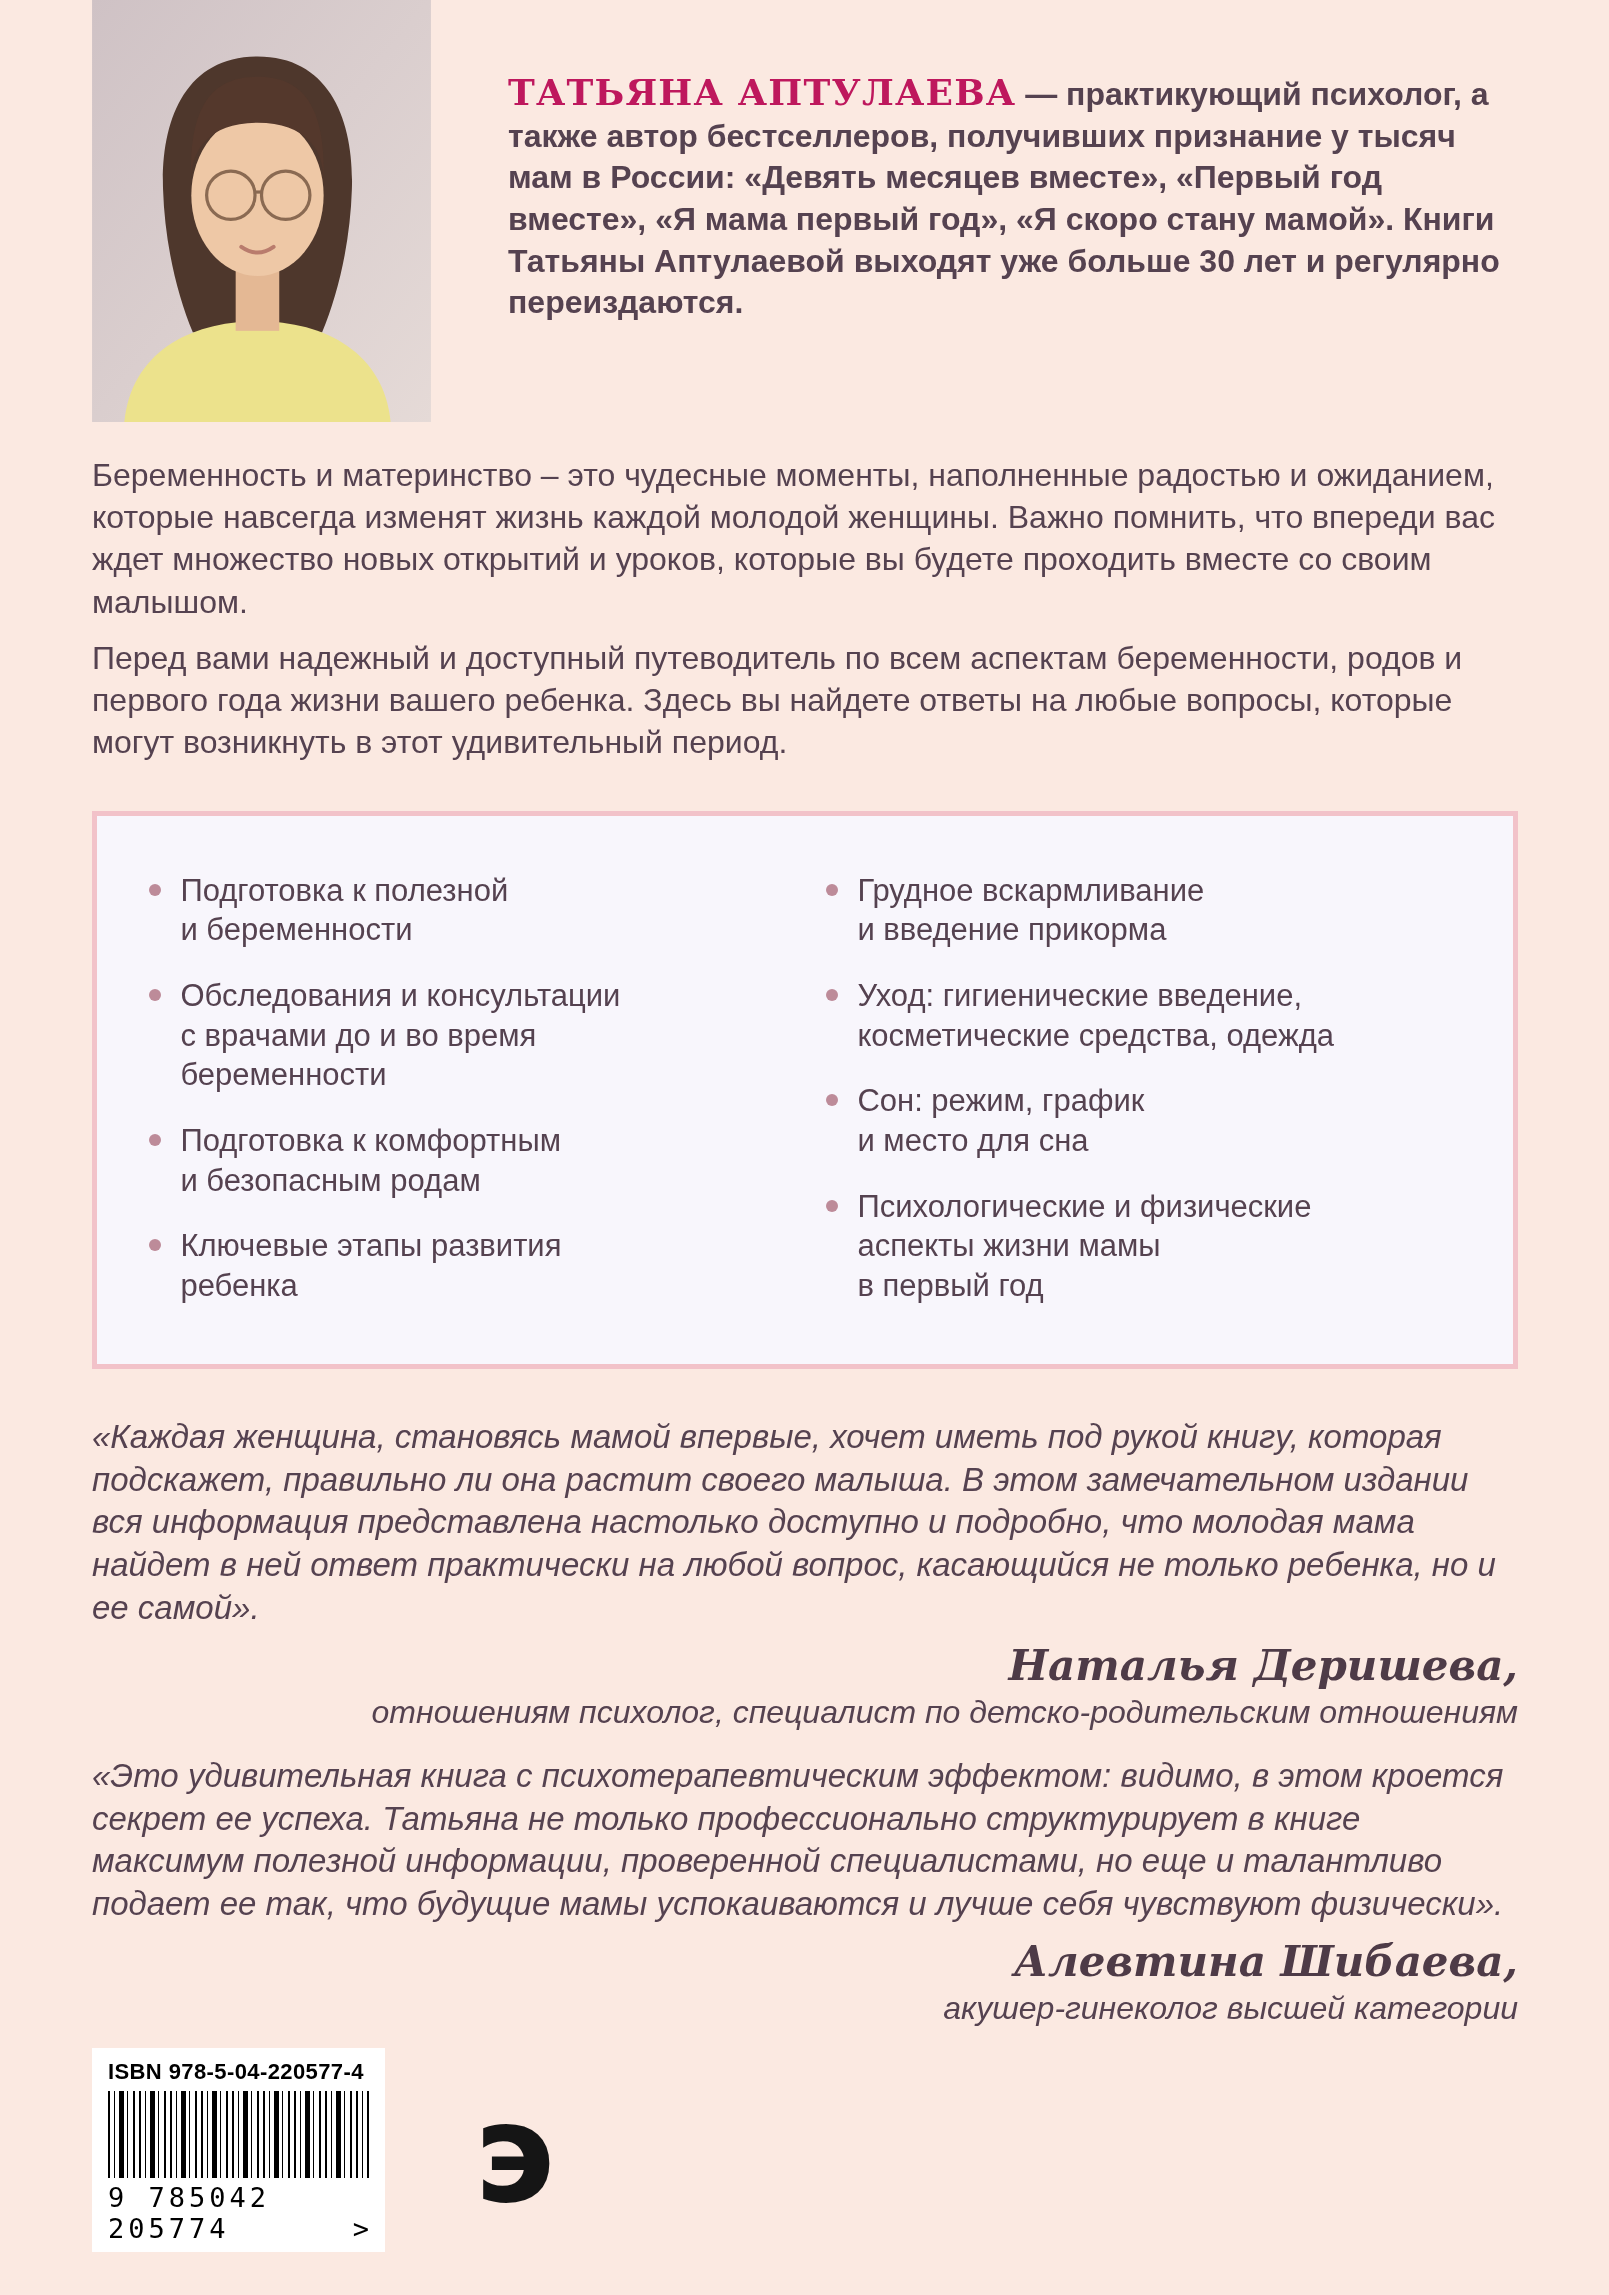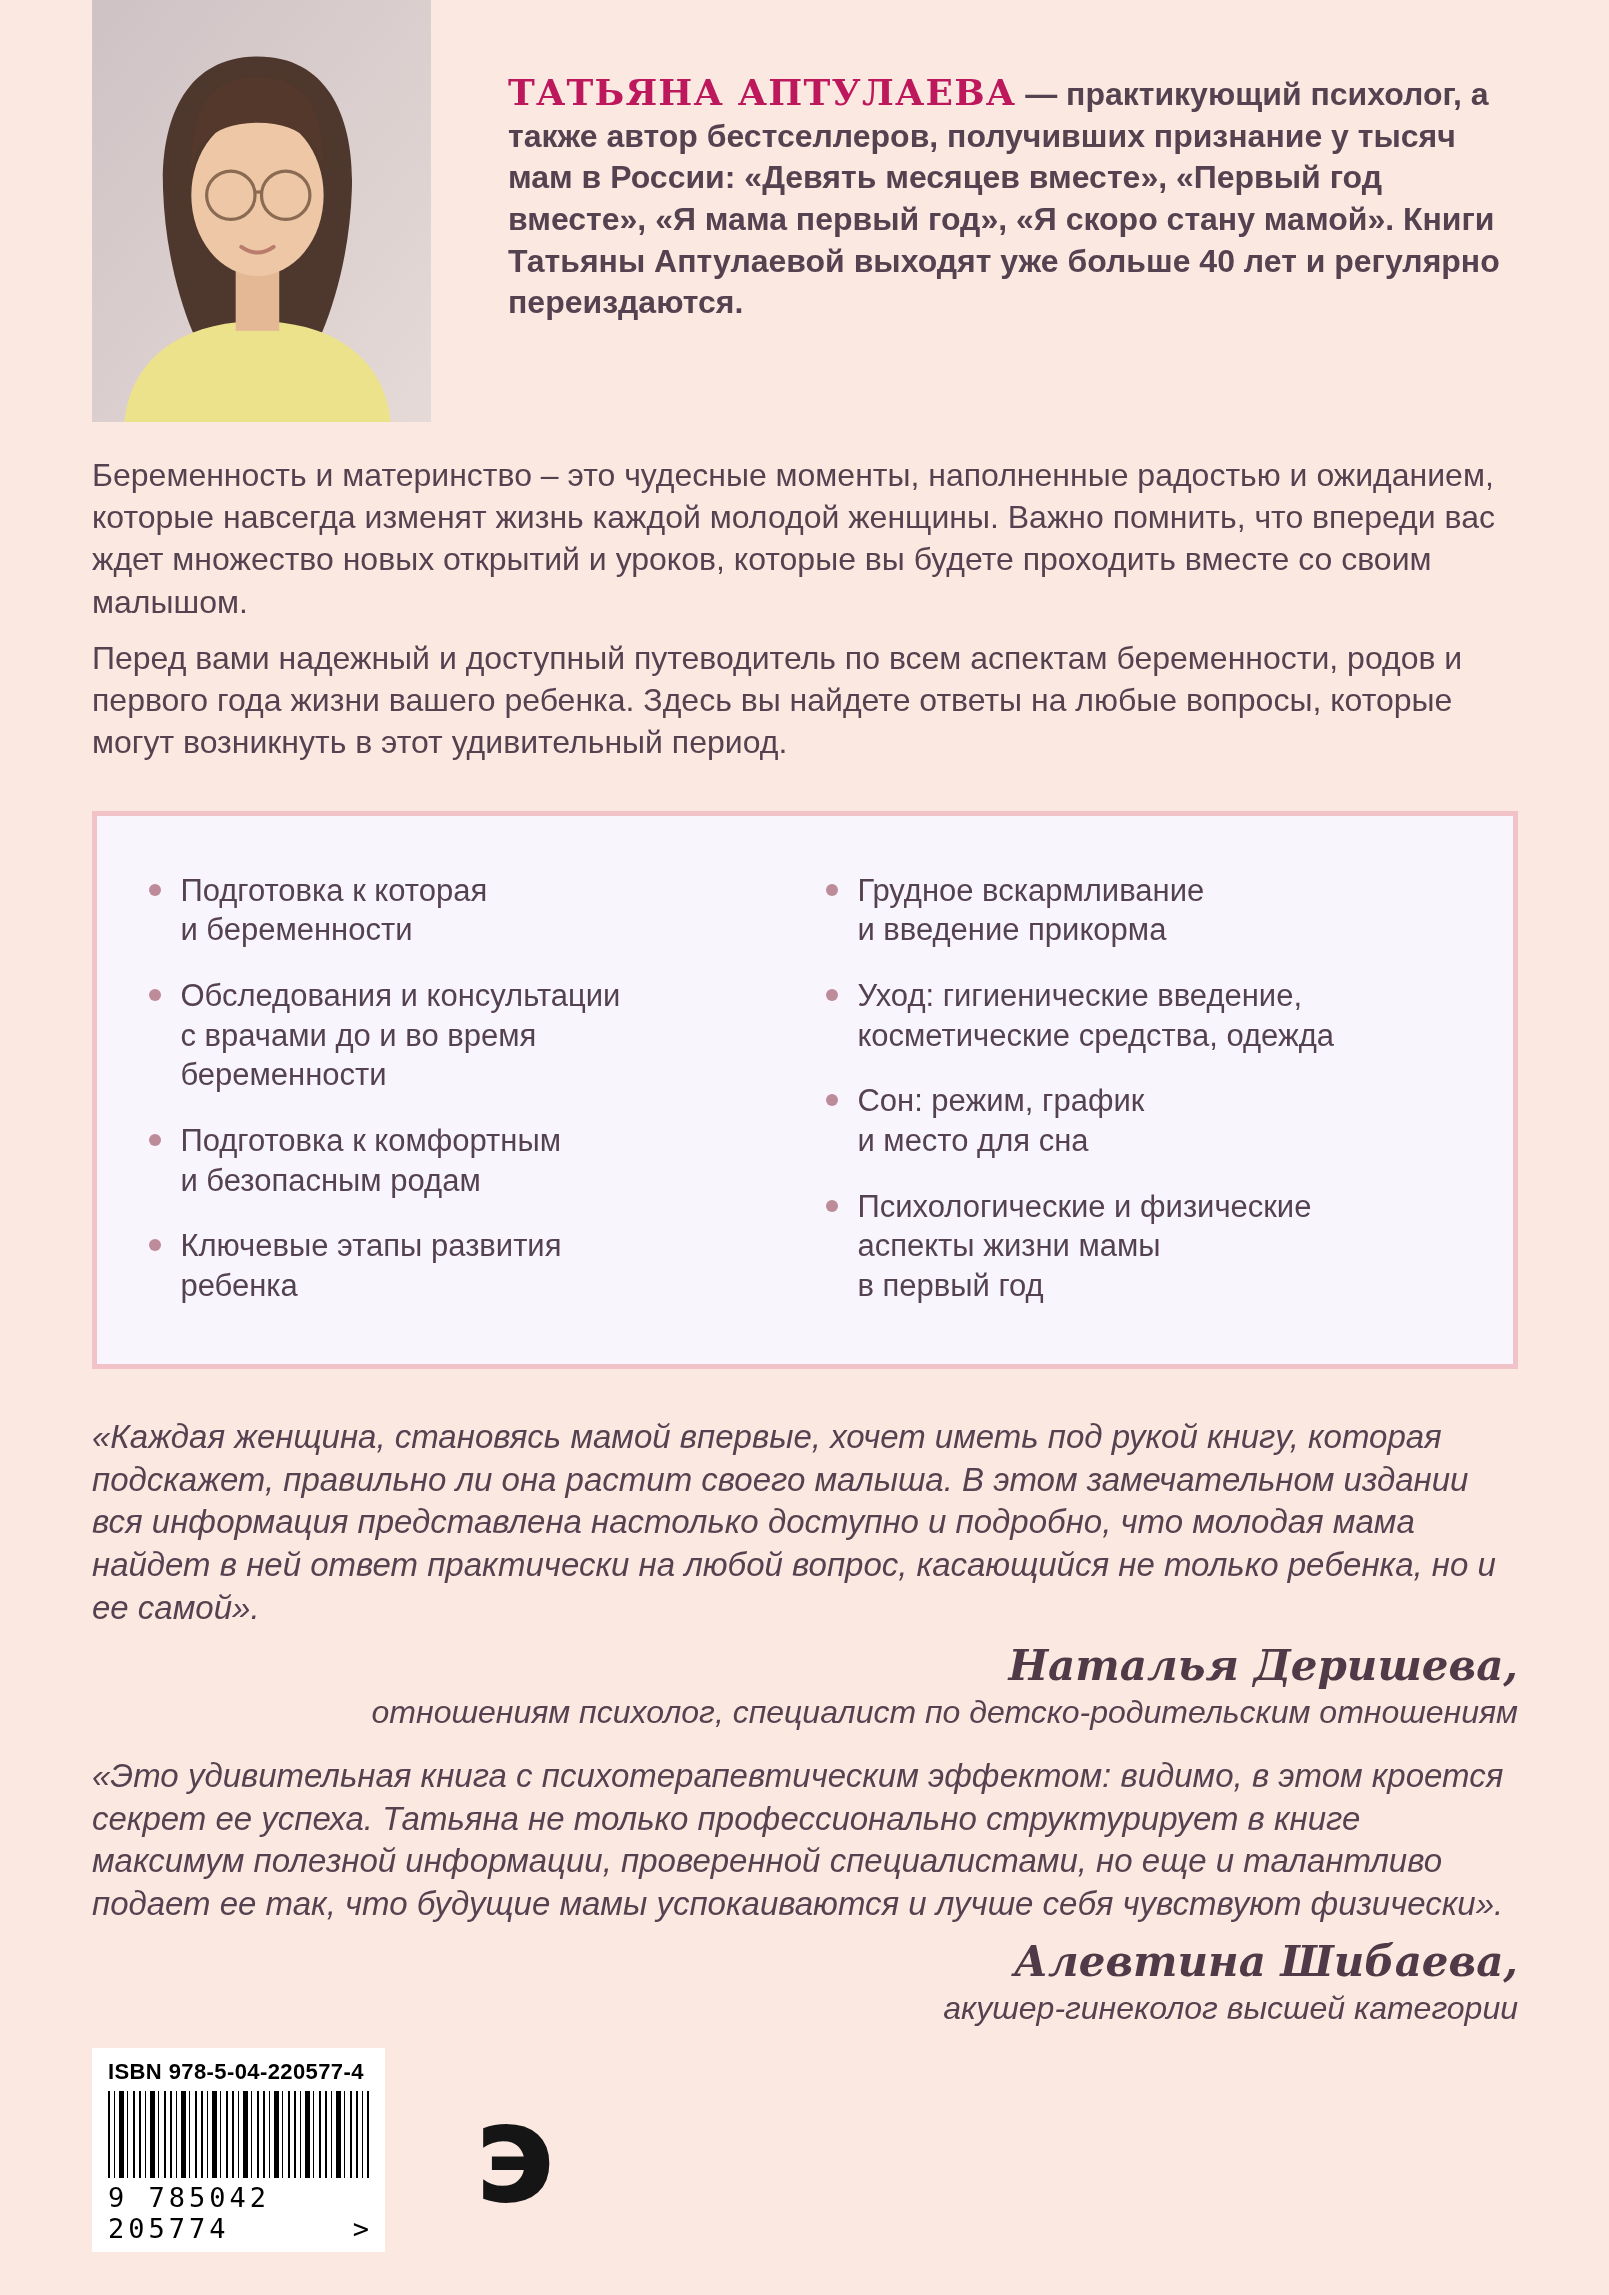--- a/index.html
+++ b/index.html
@@ -91,31 +91,31 @@
         <path d="M40 523 C48 438 120 398 205 398 C290 398 362 438 370 523 Z" fill="#ece28c"></path>
         <rect x="178" y="328" width="54" height="82" fill="#e4b894"></rect>
         <ellipse cx="205" cy="242" rx="82" ry="100" fill="#eec8a6"></ellipse>
         <path d="M123 222 C120 130 150 95 205 95 C260 95 290 130 287 222 C287 186 265 152 205 152 C145 152 123 186 123 222 Z" fill="#54382c"></path>
         <circle cx="172" cy="242" r="30" fill="none" stroke="#8a6a52" stroke-width="4"></circle>
         <circle cx="240" cy="242" r="30" fill="none" stroke="#8a6a52" stroke-width="4"></circle>
         <line x1="202" y1="238" x2="210" y2="238" stroke="#8a6a52" stroke-width="4"></line>
         <path d="M185 306 Q205 320 225 306" fill="none" stroke="#b97c6d" stroke-width="5" stroke-linecap="round"></path>
       </svg>
     </div>
-    <p class="bio"><span class="author-name">ТАТЬЯНА АПТУЛАЕВА</span><span> — практикующий психолог, а также автор бестселлеров, получивших признание у тысяч мам в России: «Девять месяцев вместе», «Первый год вместе», «Я мама первый год», «Я скоро стану мамой». Книги Татьяны Аптулаевой выходят уже больше 40 лет и регулярно переиздаются.</span></p>
+    <p class="bio"><span class="author-name">ТАТЬЯНА АПТУЛАЕВА</span><span> — практикующий психолог, а также автор бестселлеров, получивших признание у тысяч мам в России: «Девять месяцев вместе», «Первый год вместе», «Я мама первый год», «Я скоро стану мамой». Книги Татьяны Аптулаевой выходят уже больше 30 лет и регулярно переиздаются.</span></p>
   </div>
 
   <p class="para">Беременность и материнство – это чудесные моменты, наполненные радостью и ожиданием, которые навсегда изменят жизнь каждой молодой женщины. Важно помнить, что впереди вас ждет множество новых открытий и уроков, которые вы будете проходить вместе со своим малышом.</p>
   <p class="para">Перед вами надежный и доступный путеводитель по всем аспектам беременности, родов и первого года жизни вашего ребенка. Здесь вы найдете ответы на любые вопросы, которые могут возникнуть в этот удивительный период.</p>
 
   <div class="topics-box">
     <ul class="topics-col">
       <li>
           <span class="dot"></span>
-          <span class="t">Подготовка к которая
+          <span class="t">Подготовка к полезной
 и беременности</span>
         </li>
       <li>
           <span class="dot"></span>
           <span class="t">Обследования и консультации
 с врачами до и во время
 беременности</span>
         </li>
       <li>
           <span class="dot"></span>

